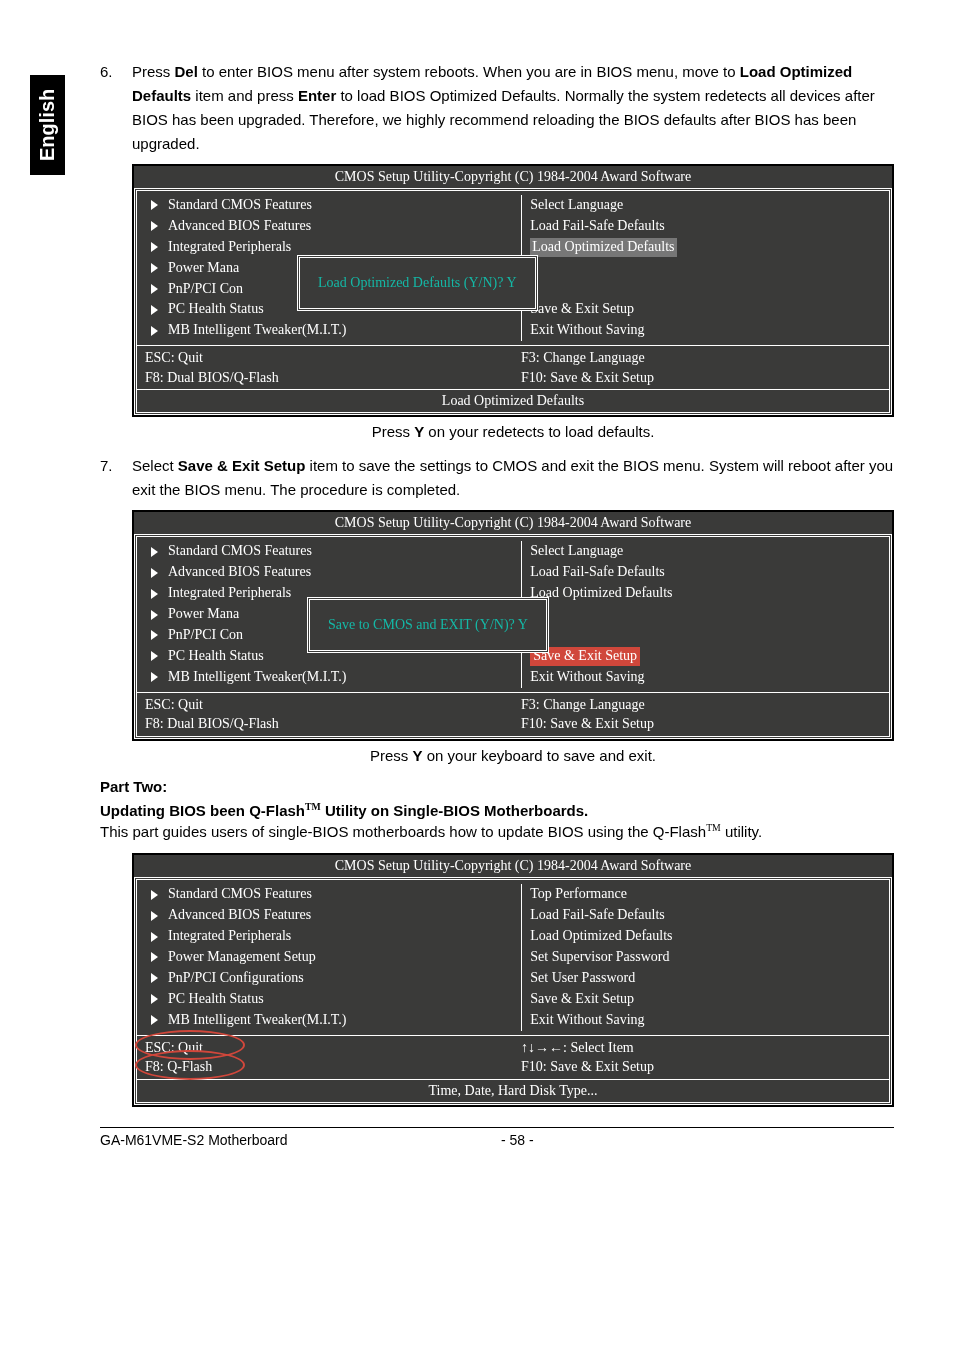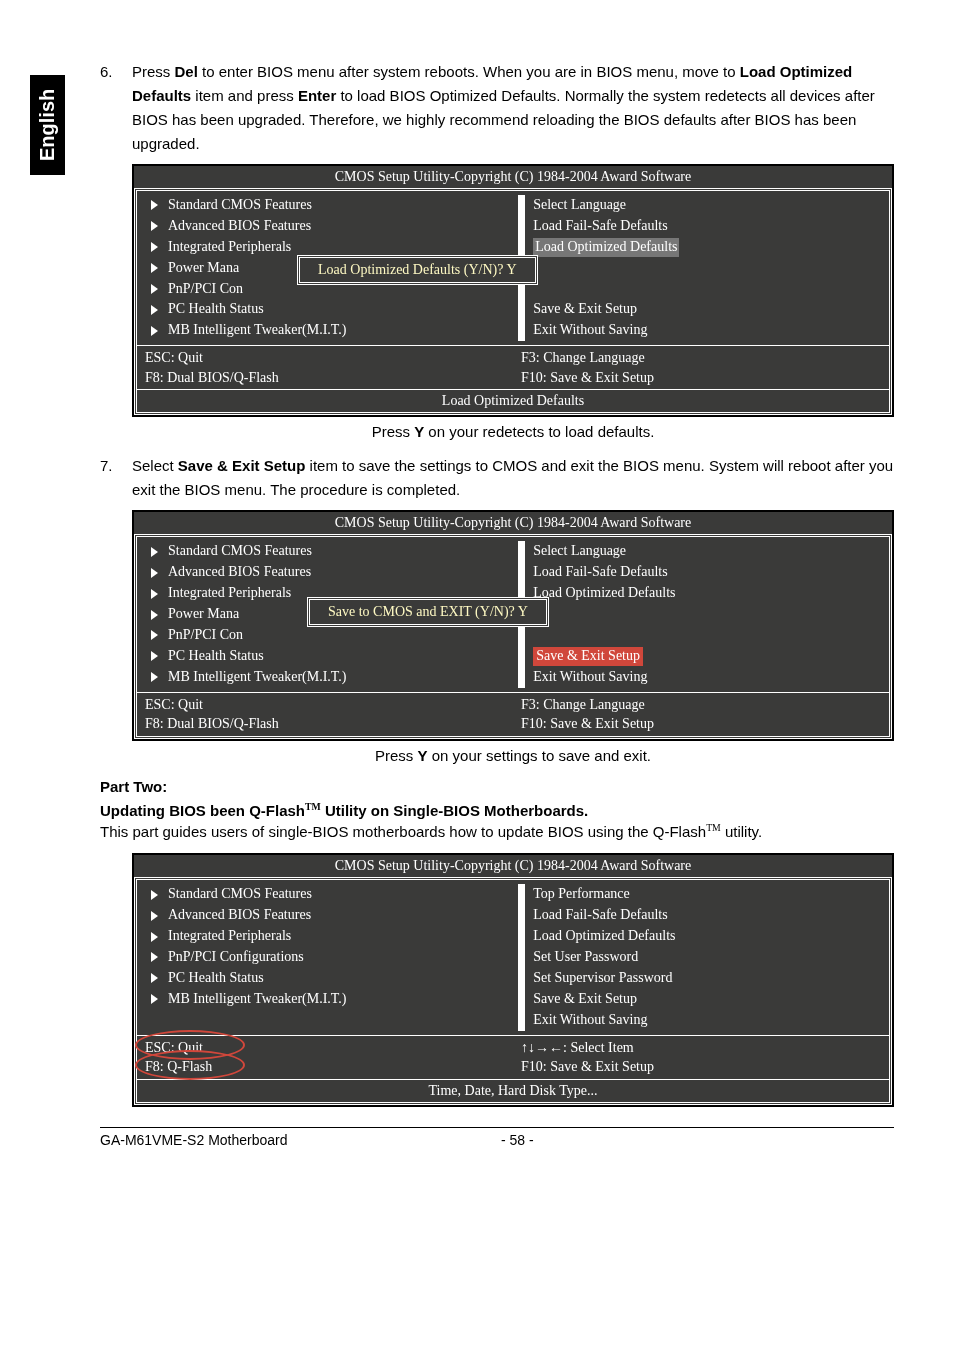--- a/index.html
+++ b/index.html
@@ -66,21 +66,21 @@
     position: relative;
   }
   .bios-cols {
     display: flex;
     padding: 4px 0;
   }
   .bios-col {
     flex: 1;
     padding: 0 8px;
   }
-  .bios-col.left { flex: 1.05; border-right: 7px solid #ffffff;}
+  .bios-col.left { flex: 1.05; border-right: 1px solid #ffffff;}
   .bios-row {
     display: flex;
     align-items: center;
     padding: 1px 0;
     line-height: 1.35;
   }
   .tri {
     display: inline-block;
     width: 0; height: 0;
     border-top: 5px solid transparent;
@@ -103,22 +103,22 @@
   .bios-help > div { flex: 1; padding: 2px 8px; line-height:1.4; }
   .bios-footer {
     border-top: 1px solid #fff;
     text-align: center;
     padding: 3px 0;
   }
   .dialog {
     position: absolute;
     border: 3px double #fff;
     background: #3a3a39;
-    color: #fef9c3;
-    padding: 4px 18px;
+    color: #14b8a6;
+    padding: 17px 18px;
     white-space: nowrap;
   }
   .caption {
     text-align: center;
     margin: 4px 0 14px 32px;
     font-size: 15px;
   }
   .section-head {
     font-weight: bold;
     margin: 6px 0 2px 0;
@@ -303,21 +303,21 @@
             <div>F8: Dual BIOS/Q-Flash</div>
           </div>
           <div>
             <div>F3: Change Language</div>
             <div>F10: Save &amp; Exit Setup</div>
           </div>
         </div>
       </div>
     </div>
     <div class="caption">
-      <span>Press </span><span class="bold">Y</span><span> on your settings to save and exit.</span>
+      <span>Press </span><span class="bold">Y</span><span> on your keyboard to save and exit.</span>
     </div>
 
     <div class="section-head">Part Two:</div>
     <div class="section-head">
       <span>Updating BIOS been Q-Flash</span><sup class="tm">TM</sup><span> Utility on Single-BIOS Motherboards.</span>
     </div>
     <div style="margin-bottom:10px; line-height:1.5;">
       <span>This part guides users of single-BIOS motherboards how to update BIOS using the Q-Flash</span><sup class="tm">TM</sup><span> utility.</span>
     </div>
 
@@ -333,20 +333,24 @@
             <div class="bios-row">
                 <span class="tri"></span>
                 <span>Advanced BIOS Features</span>
               </div>
             <div class="bios-row">
                 <span class="tri"></span>
                 <span>Integrated Peripherals</span>
               </div>
             <div class="bios-row">
                 <span class="tri"></span>
+                <span>Power Management Setup</span>
+              </div>
+            <div class="bios-row">
+                <span class="tri"></span>
                 <span>PnP/PCI Configurations</span>
               </div>
             <div class="bios-row">
                 <span class="tri"></span>
                 <span>PC Health Status</span>
               </div>
             <div class="bios-row">
                 <span class="tri"></span>
                 <span>MB Intelligent Tweaker(M.I.T.)</span>
               </div>
@@ -355,24 +359,24 @@
             <div class="bios-row">
                 <span>Top Performance</span>
               </div>
             <div class="bios-row">
                 <span>Load Fail-Safe Defaults</span>
               </div>
             <div class="bios-row">
                 <span>Load Optimized Defaults</span>
               </div>
             <div class="bios-row">
+                <span>Set Supervisor Password</span>
+              </div>
+            <div class="bios-row">
                 <span>Set User Password</span>
-              </div>
-            <div class="bios-row">
-                <span>Set Supervisor Password</span>
               </div>
             <div class="bios-row">
                 <span>Save &amp; Exit Setup</span>
               </div>
             <div class="bios-row">
                 <span>Exit Without Saving</span>
               </div>
           </div>
         </div>
         <div class="bios-help" style="position:relative;">

